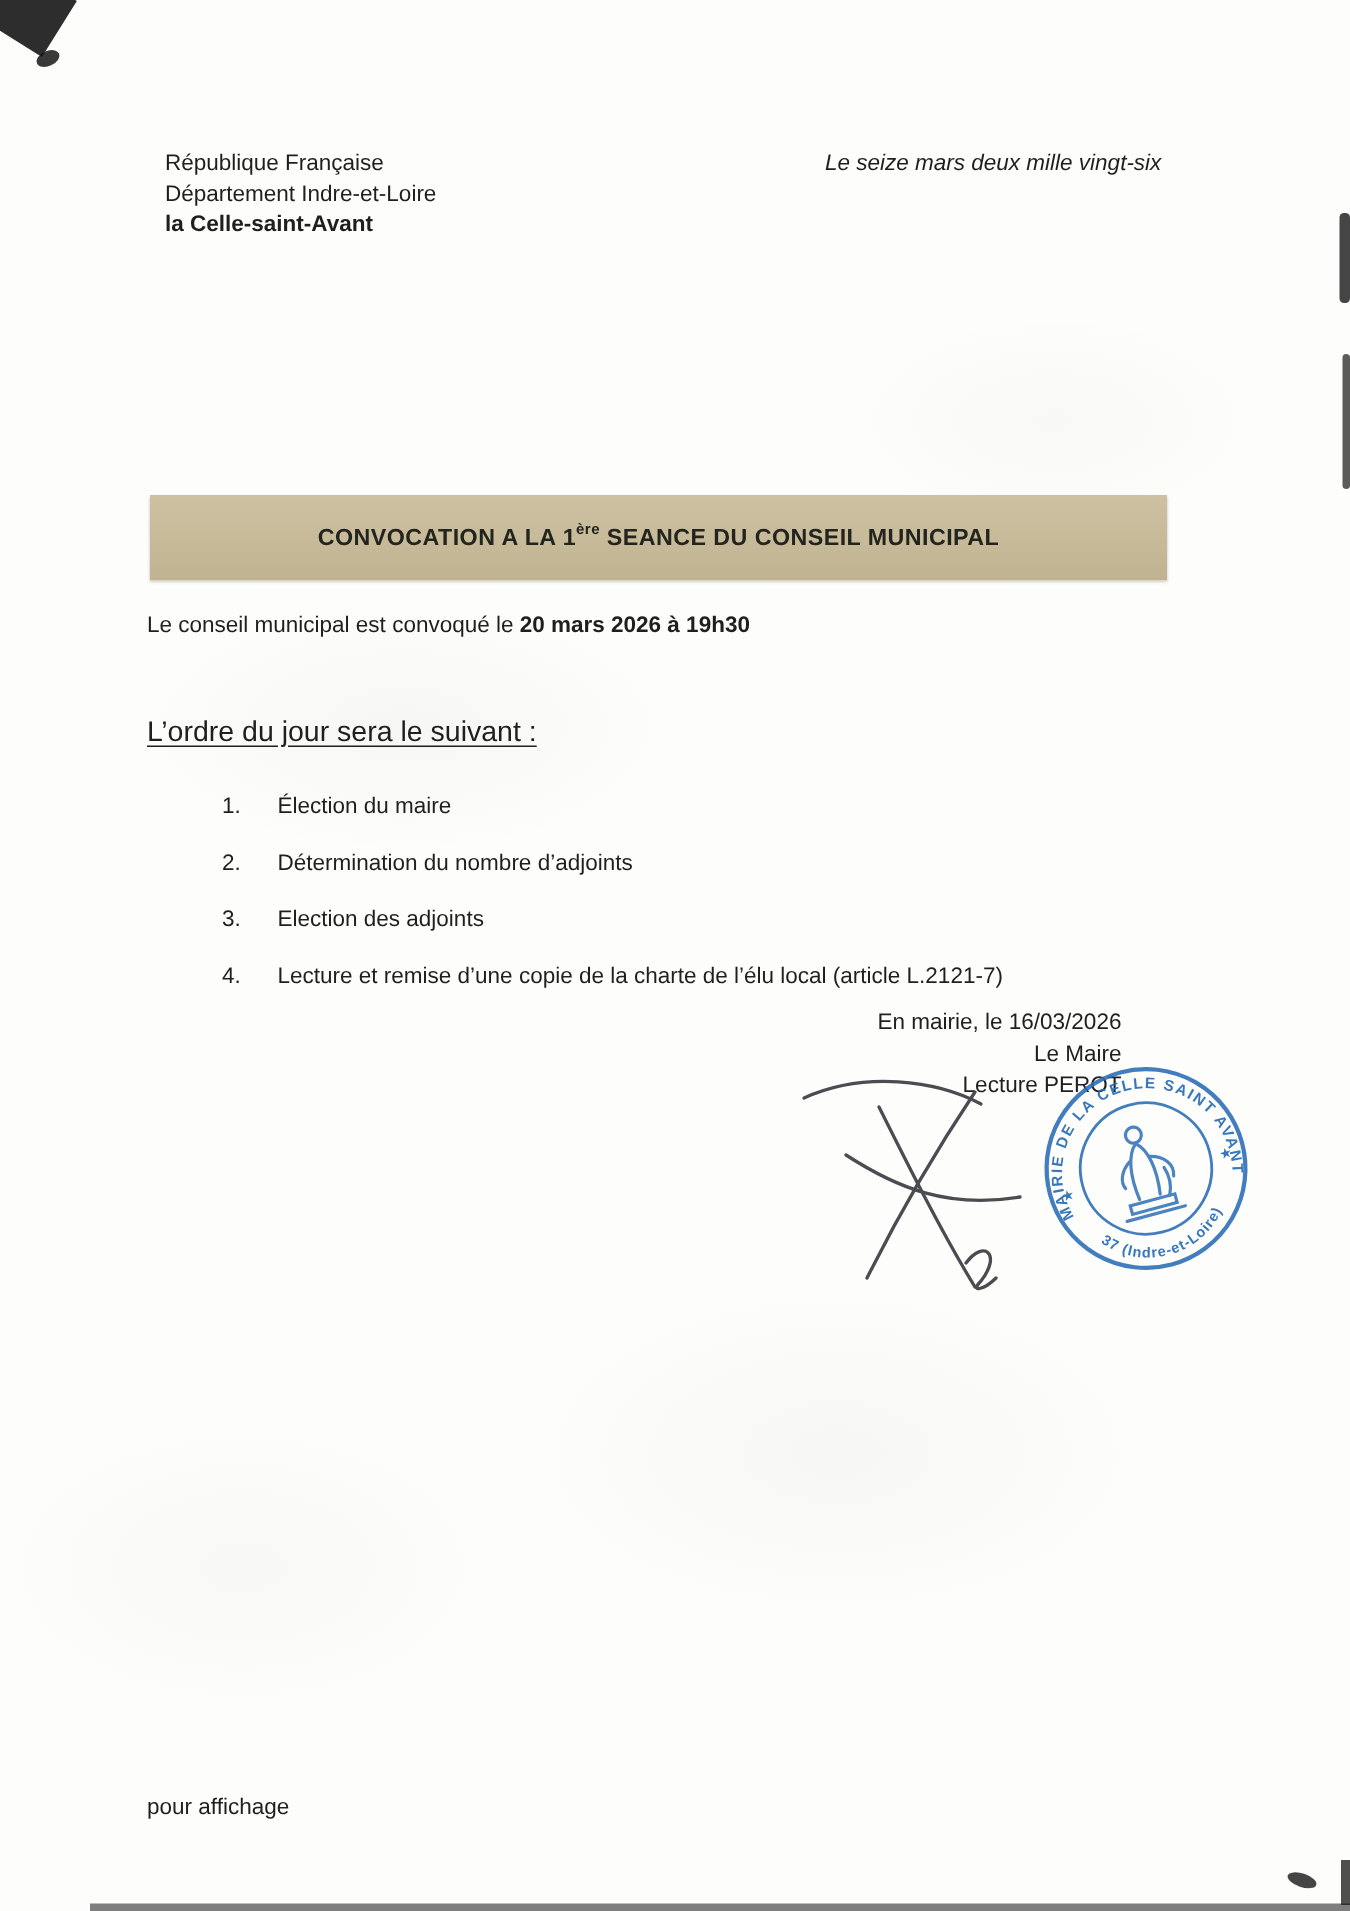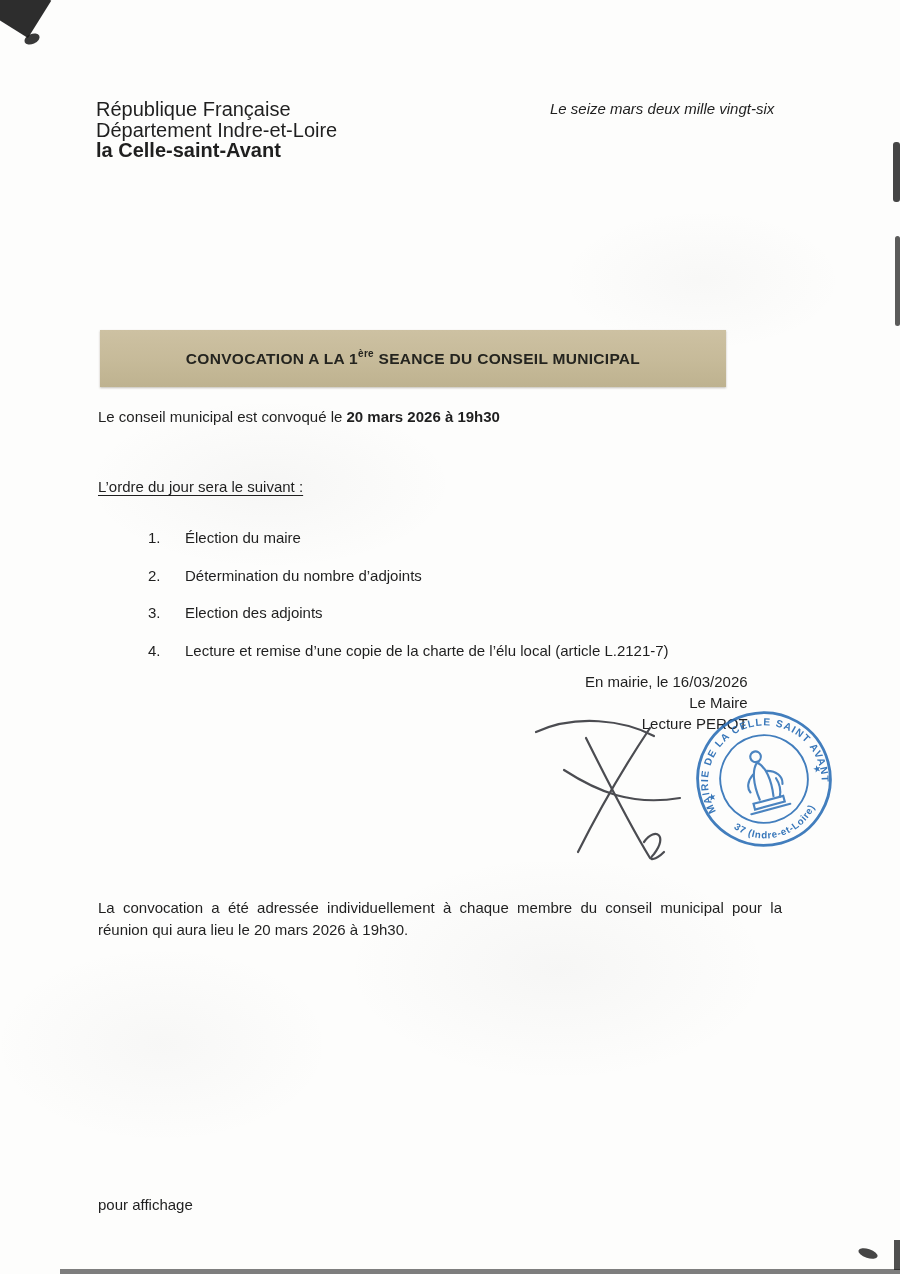--- a/index.html
+++ b/index.html
@@ -12,35 +12,35 @@
   
   .page::before{
     content:"";position:absolute;inset:0;pointer-events:none;
     background:
       radial-gradient(260px 120px at 30% 38%, rgba(120,120,120,.05), transparent 70%),
       radial-gradient(300px 160px at 62% 76%, rgba(120,120,120,.05), transparent 70%),
       radial-gradient(200px 100px at 78% 22%, rgba(120,120,120,.04), transparent 70%),
       radial-gradient(240px 140px at 18% 82%, rgba(120,120,120,.045), transparent 70%);
   }
   .abs{position:absolute;}
-  .letterhead{left:96px;top:99px;font-size:20px;line-height:20.5px;}
+  .letterhead{left:110px;top:99px;font-size:15px;line-height:20.5px;}
   .letterhead .bold{font-weight:bold;}
   .date-words{left:550px;top:100px;font-size:15px;font-style:italic;}
   .logo-wrap{left:118px;top:158px;width:195px;height:142px;}
   .banner{
-    left:100px;top:330px;width:626px;height:57px;
+    left:100px;top:330px;width:678px;height:57px;
     background:linear-gradient(180deg,#cdc1a2 0%,#c6ba99 55%,#beb28f 100%);
     box-shadow:0 1px 2px rgba(80,70,50,.35);
     display:flex;align-items:center;justify-content:center;
     font-size:15.5px;font-weight:bold;color:#24241f;letter-spacing:.3px;
   }
   .banner sup{font-size:10px;position:relative;top:-1px;}
   .convoc{left:98px;top:408px;font-size:15px;}
   .bold-underline{font-weight:bold;text-underline-offset:3px;}
-  .agenda-heading{left:98px;top:478px;font-size:15px;text-decoration:underline;text-underline-offset:3px;}
+  .agenda-heading{left:98px;top:478px;font-size:19px;text-decoration:underline;text-underline-offset:3px;}
   .agenda-list{left:148px;top:529px;font-size:15px;}
   .agenda-item{display:flex;margin-bottom:20.5px;}
   .agenda-item .num{width:37px;}
   .sig-block{left:585px;top:671px;font-size:15px;line-height:21px;text-align:right;}
   .signature{left:528px;top:710px;width:195px;height:155px;}
   .stamp{left:693px;top:708px;width:142px;height:142px;transform:rotate(-15deg);opacity:.93;}
   .closing{left:98px;top:897px;width:684px;font-size:15px;line-height:22px;text-align:justify;}
   .affichage{left:98px;top:1196px;font-size:15px;}
   
   .art{position:absolute;background:#161616;pointer-events:none;}
@@ -144,17 +144,16 @@
         <circle cx="58" cy="40" r="4.5"></circle>
         <path d="M 58,45 C 52,50 50,62 52,76 M 58,45 C 64,50 66,62 64,76"></path>
         <path d="M 52,54 C 46,58 44,64 46,68 M 64,54 C 72,56 76,62 74,68"></path>
         <path d="M 70,62 C 72,68 71,74 69,78"></path>
         <rect x="46" y="78" width="26" height="5"></rect>
         <path d="M 42,86 L 76,86"></path>
       </g>
     </svg>
   </div>
 
-  <div class="abs closing">La convocation a été adressée individuellement à chaque membre du conseil municipal pour la réunion qui aura lieu le 20 mars 2026 à 19h30.</div>
 
   <div class="abs affichage">pour affichage</div>
 
 </div>
 
 </body></html>

